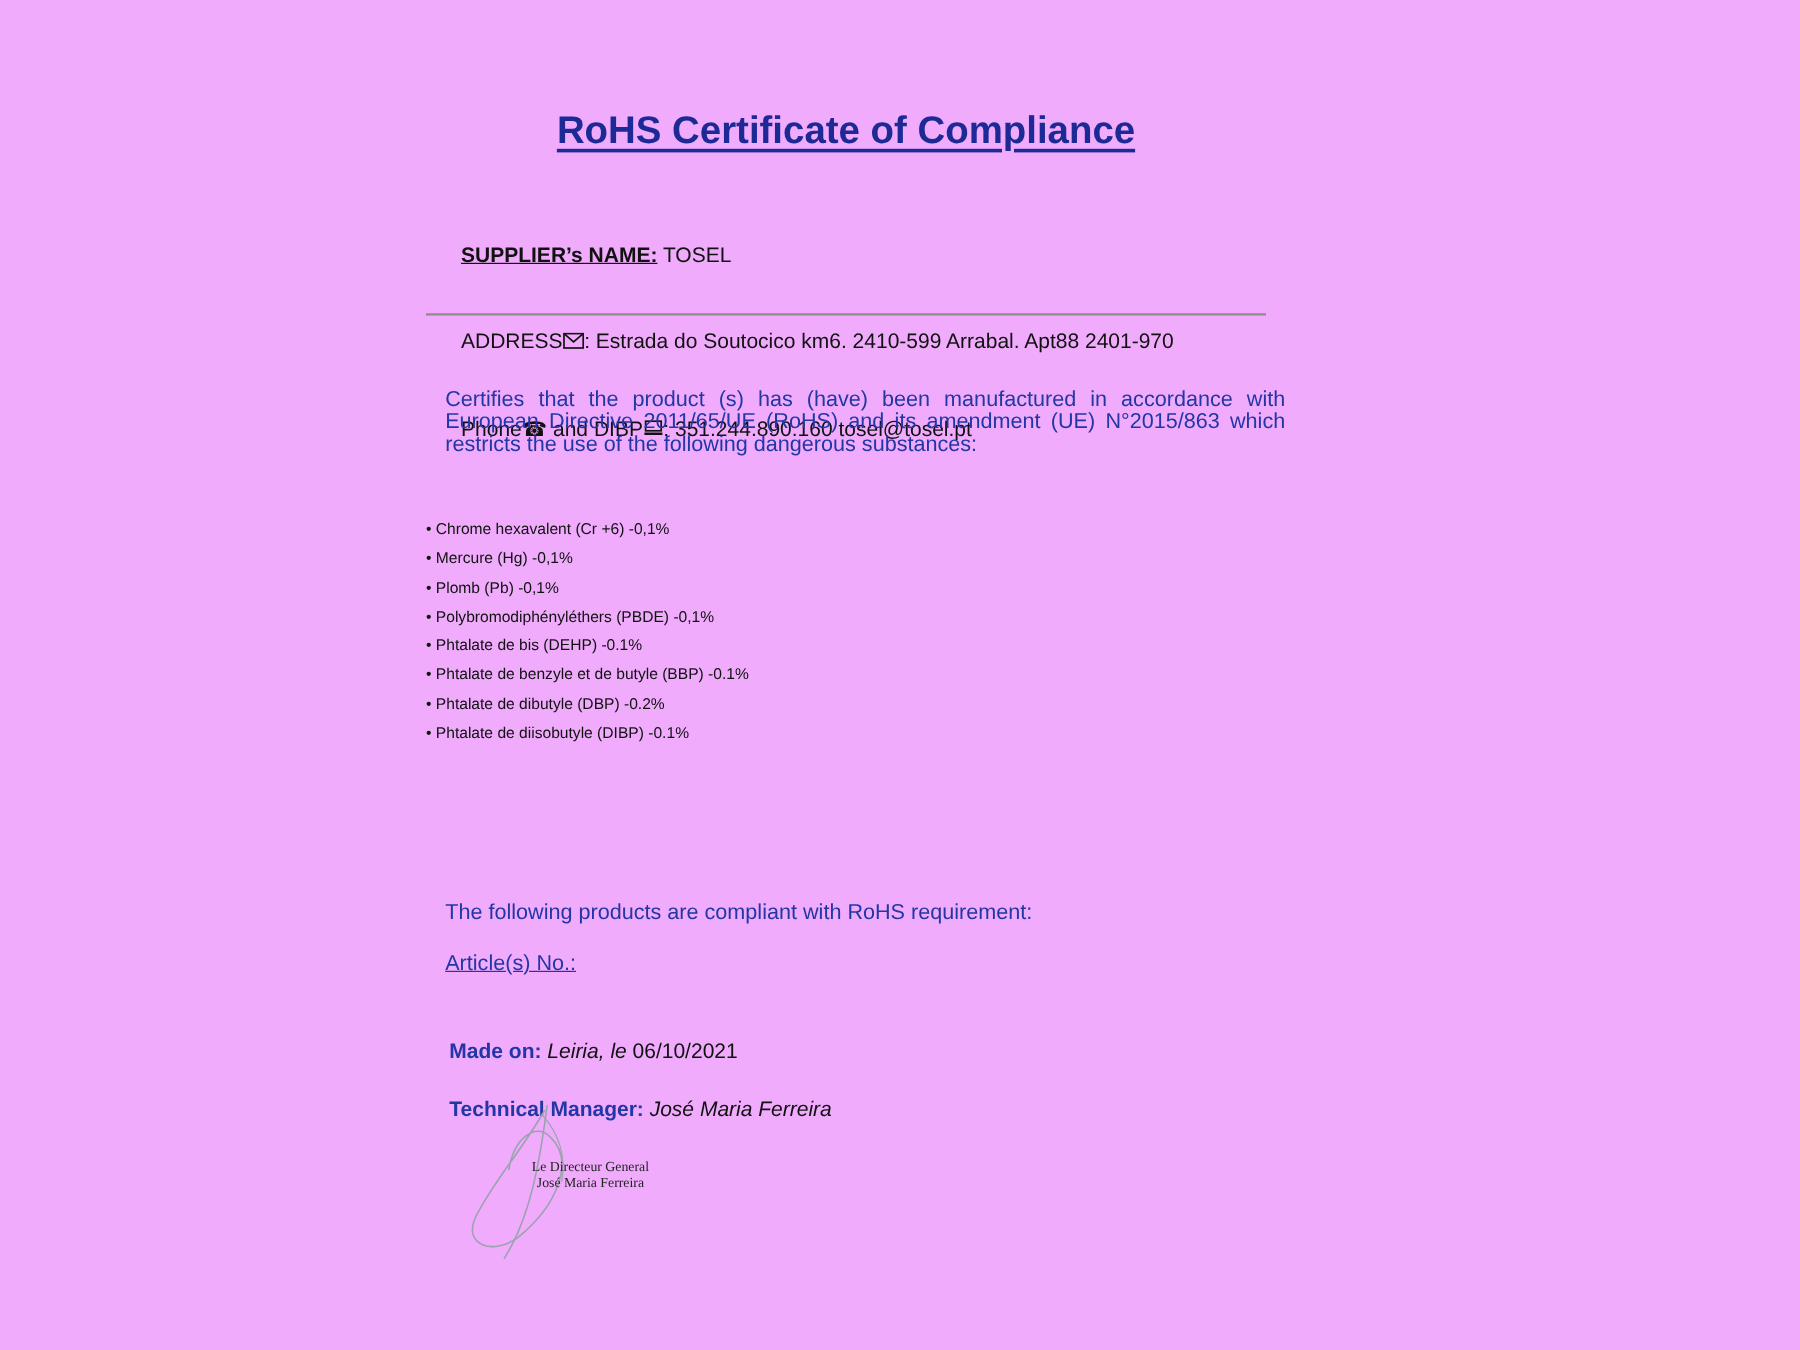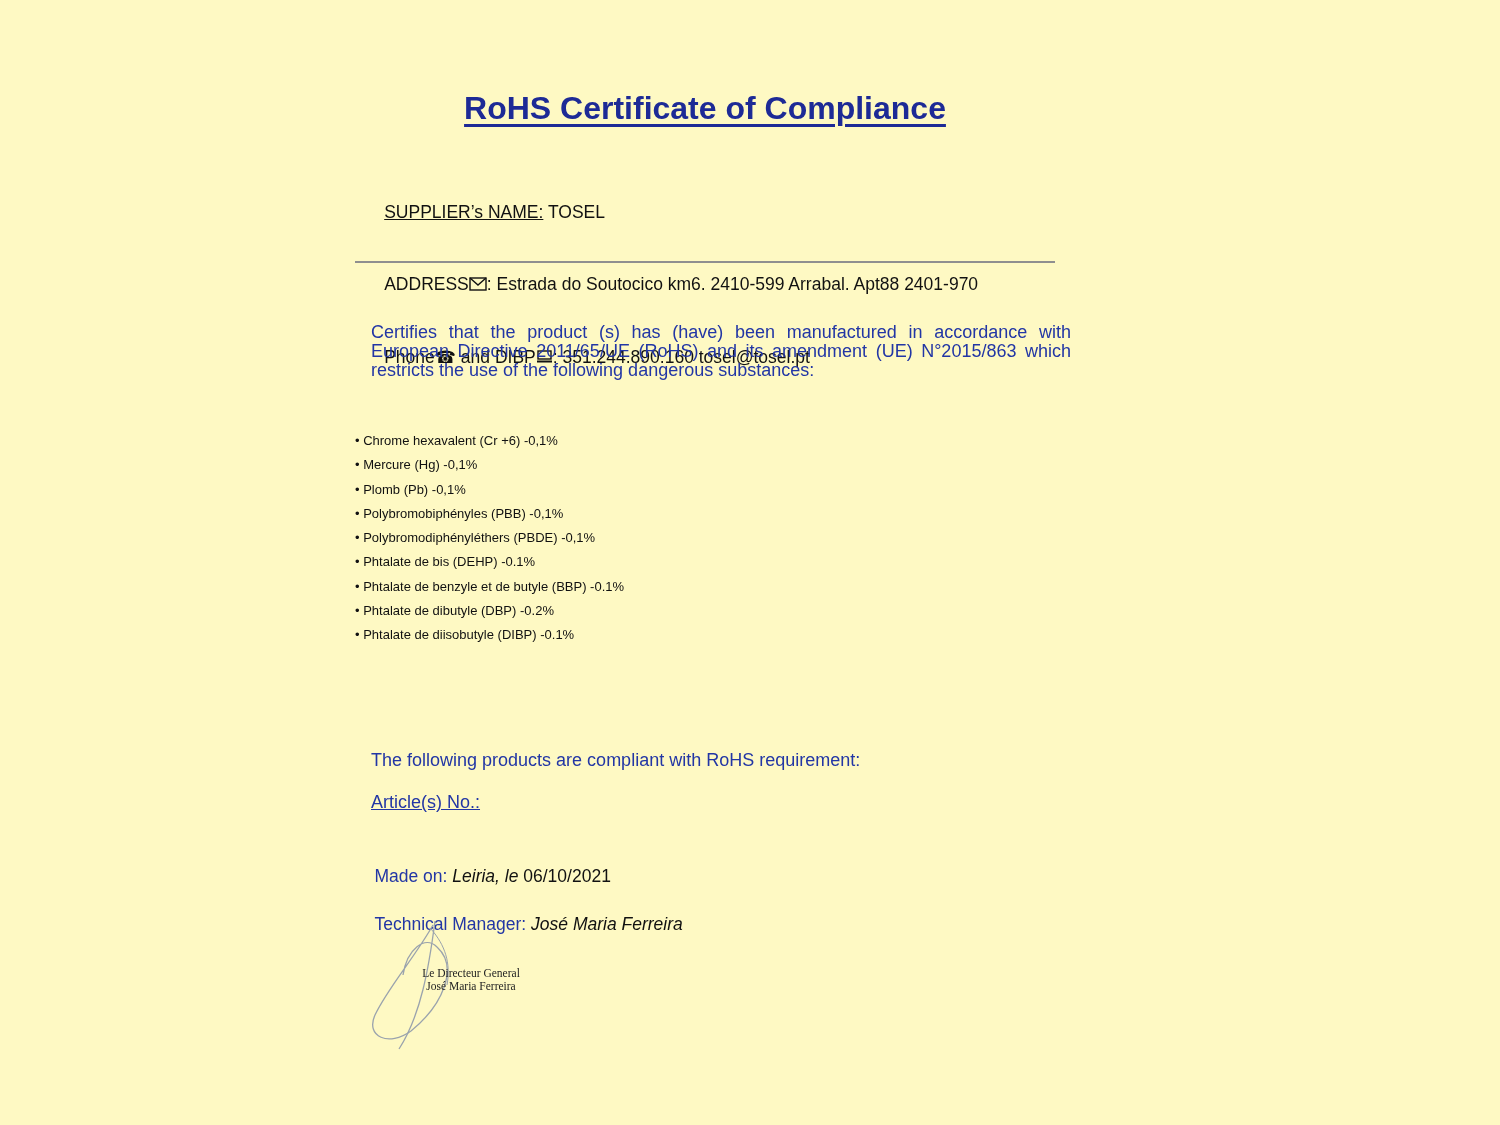--- a/index.html
+++ b/index.html
@@ -1,28 +1,28 @@
 <!DOCTYPE html>
 <html><head>
 <meta charset="utf-8">
 <style>
   html,body { margin:0; padding:0; background:#ffffff; }
   .page {
-    position:relative; width:1500px; height:1125px; background:#fef9c3;
+    position:relative; width:1500px; height:1125px; background:#f0abfc;
     font-family:"Liberation Sans", sans-serif; color:#111; overflow:hidden;
   }
   .title {
     position:absolute; left:355px; top:90px; width:700px; margin:0;
     text-align:center; font-size:32px; font-weight:bold;
     color:#1d2a96; text-decoration:underline; text-decoration-thickness:3px; text-underline-offset:5px;
   }
   .logo { position:absolute; left:1048px; top:80px; width:104px; height:112px; }
   .supplier { position:absolute; left:355px; top:176px; font-size:17.5px; line-height:24px; }
   .line { white-space:pre-wrap; }
-  .bold { font-weight:normal; }
+  .bold { font-weight:bold; }
   .underline { text-decoration:underline; }
   .italic { font-style:italic; }
   .blue { color:#2236a5; }
   .glyph { font-size:17px; }
   .icon-svg { vertical-align:-1px; }
   .rule {
     position:absolute; left:355px; top:261px; width:700px; margin:0;
     border:none; border-top:2px solid #8f8f8f;
   }
   .statement {
@@ -33,21 +33,21 @@
   .substances {
     position:absolute; left:355px; top:429px; margin:0; padding:0;
     list-style:none; font-size:13px; line-height:24.3px; color:#111;
   }
   .substances li::before { content:"• "; }
   .compliance-statement { top:735px; }
   .articles-label { top:777px;text-decoration:underline; }
   .footer-line { position:absolute; left:355px; margin:0; font-size:17.5px; white-space:pre-wrap; }
   .made-on { top:845px; }
   .manager { top:893px; }
-  .signature { position:absolute; left:355px; top:915px; width:240px; height:150px; }
+  .signature { position:absolute; left:376px; top:915px; width:240px; height:150px; }
   .scribble { position:absolute; left:0; top:0; }
   .sig-text {
     position:absolute; left:36px; top:52px; width:160px; text-align:center;
     font-family:"Liberation Serif", serif; font-size:11.5px; line-height:13px; color:#222;
   }
 </style>
 </head>
 <body>
 
 <div class="page">
@@ -79,21 +79,20 @@
 
   <ul class="substances">
 
       <li><span>Chrome hexavalent (Cr +6) -0,1%</span></li>
 
 
       <li><span>Mercure (Hg) -0,1%</span></li>
 
       <li><span>Plomb (Pb) -0,1%</span></li>
 
-      <li><span>Polybromobiphényles (PBB) -0,1%</span></li>
 
       <li><span>Polybromodiphényléthers (PBDE) -0,1%</span></li>
 
       <li><span>Phtalate de bis (DEHP) -0.1%</span></li>
 
       <li><span>Phtalate de benzyle et de butyle (BBP) -0.1%</span></li>
 
       <li><span>Phtalate de dibutyle (DBP) -0.2%</span></li>
 
       <li><span>Phtalate de diisobutyle (DIBP) -0.1%</span></li>

